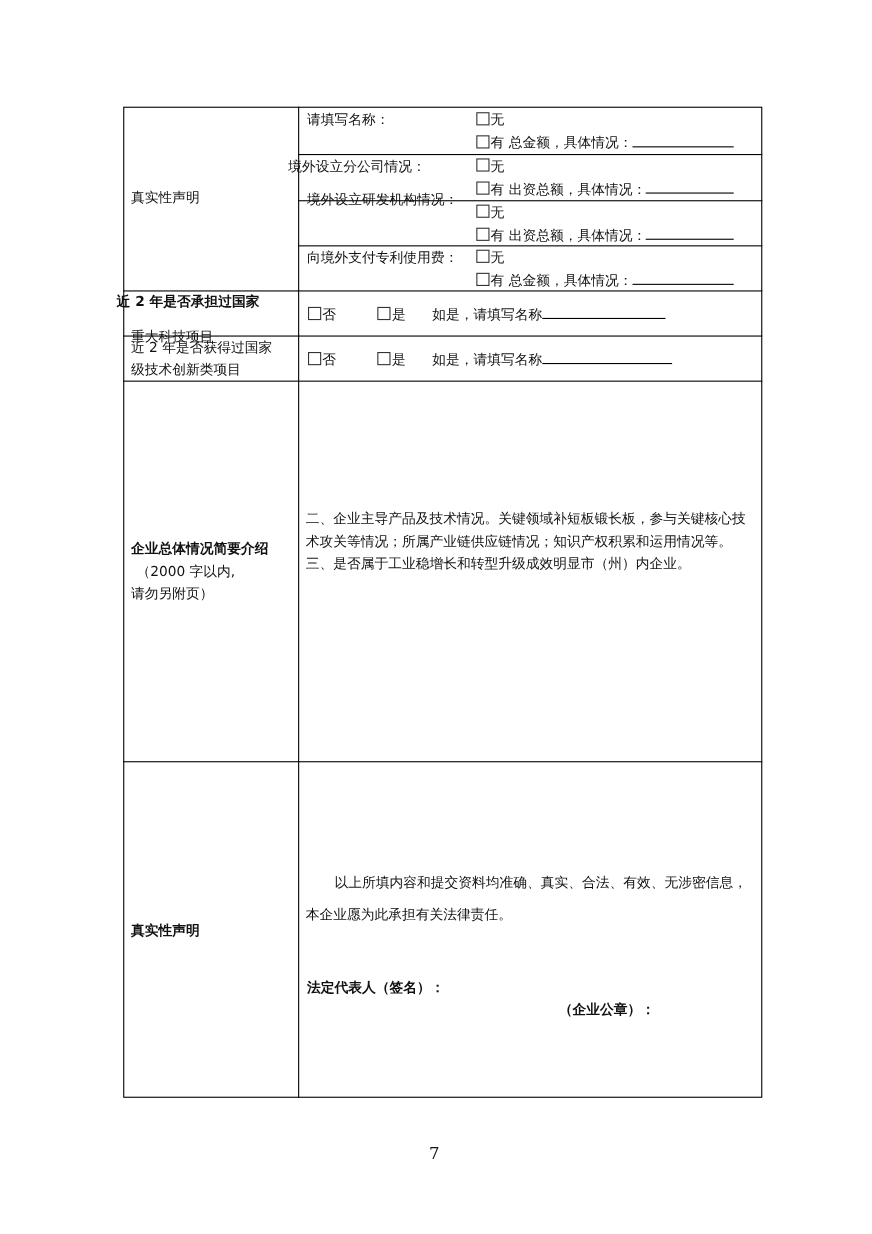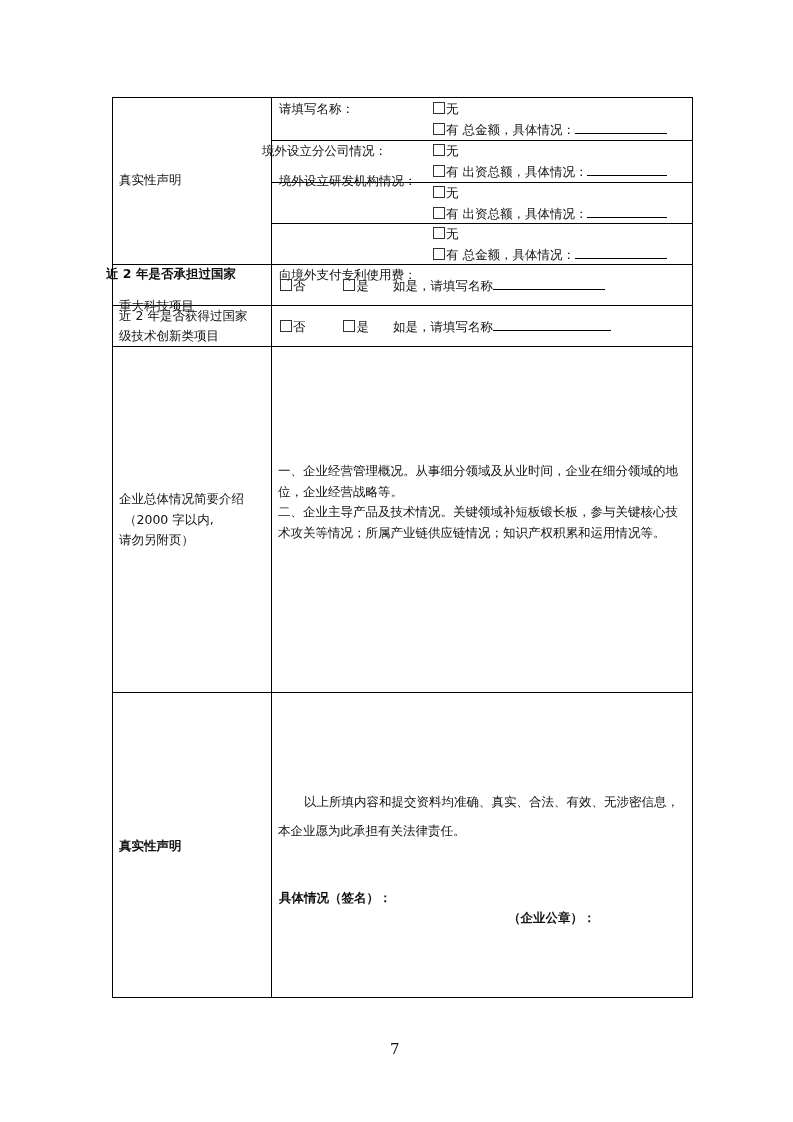--- a/index.html
+++ b/index.html
@@ -36,21 +36,21 @@
 <div class="t" style="left:433px; top:119px;"><span class="box"></span><span>有</span>&nbsp;<span>总金额，具体情况：</span><span class="blank" style="width:92px;"></span></div>
 
 <div class="t" style="left:262px; top:141px;">境外设立分公司情况：</div>
 <div class="t" style="left:433px; top:141px;"><span class="box"></span><span>无</span></div>
 <div class="t" style="left:433px; top:161px;"><span class="box"></span><span>有</span>&nbsp;<span>出资总额，具体情况：</span><span class="blank" style="width:80px;"></span></div>
 
 <div class="t" style="left:279px; top:171px;">境外设立研发机构情况：</div>
 <div class="t" style="left:433px; top:183px;"><span class="box"></span><span>无</span></div>
 <div class="t" style="left:433px; top:203px;"><span class="box"></span><span>有</span>&nbsp;<span>出资总额，具体情况：</span><span class="blank" style="width:80px;"></span></div>
 
-<div class="t" style="left:279px; top:224px;margin-top:41px;">向境外支付专利使用费：</div>
+<div class="t" style="left:279px; top:224px;">向境外支付专利使用费：</div>
 <div class="t" style="left:433px; top:224px;"><span class="box"></span><span>无</span></div>
 <div class="t" style="left:433px; top:244px;"><span class="box"></span><span>有</span>&nbsp;<span>总金额，具体情况：</span><span class="blank" style="width:92px;"></span></div>
 
 <div class="t" style="left:106px; top:264px;font-weight:bold;">近 2 年是否承担过国家</div>
 <div class="t" style="left:119px; top:284px;margin-top:12px;">重大科技项目</div>
 <div class="t" style="left:280px; top:275px;">
   <span class="box"></span><span>否</span>
   <span style="display:inline-block; width:30px;"></span>
   <span class="box"></span><span>是</span>
   <span style="display:inline-block; width:16px;"></span>
@@ -60,26 +60,26 @@
 <div class="t" style="left:119px; top:306px;text-align:center;">近 2 年是否获得过国家</div>
 <div class="t" style="left:119px; top:326px;">级技术创新类项目</div>
 <div class="t" style="left:280px; top:316px;">
   <span class="box"></span><span>否</span>
   <span style="display:inline-block; width:30px;"></span>
   <span class="box"></span><span>是</span>
   <span style="display:inline-block; width:16px;"></span>
   <span>如是，请填写名称</span><span class="blank" style="width:118px;"></span>
 </div>
 
-<div class="t" style="left:119px; top:489px;">企业总体情况简要介绍</div>
+<div class="t" style="left:119px; top:489px;font-weight:bold;">企业总体情况简要介绍</div>
 <div class="t" style="left:124px; top:510px;">（2000 字以内,</div>
 <div class="t" style="left:119px; top:530px;">请勿另附页）</div>
 <div class="para" style="left:278px; top:461px; width:410px;">
-  <div>一、企业经营管理概况。从事细分领域及从业时间，企业在细分领域的地位，企业经营战略等。</div>
   <div>二、企业主导产品及技术情况。关键领域补短板锻长板，参与关键核心技术攻关等情况；所属产业链供应链情况；知识产权积累和运用情况等。</div>
+  <div>三、是否属于工业稳增长和转型升级成效明显市（州）内企业。</div>
 </div>
 
 <div class="t" style="left:119px; top:836px; font-weight:bold;">真实性声明</div>
 <div class="para" style="left:278px; top:787px; width:410px; line-height:29px; text-indent:26px;">以上所填内容和提交资料均准确、真实、合法、有效、无涉密信息，本企业愿为此承担有关法律责任。</div>
-<div class="t" style="left:279px; top:888px; font-weight:bold;">具体情况（签名）：</div>
+<div class="t" style="left:279px; top:888px; font-weight:bold;">法定代表人（签名）：</div>
 <div class="t" style="left:508px; top:888px; font-weight:bold;margin-top:20px;">（企业公章）：</div>
 
 <div class="pagenum">7</div>
 
 </body></html>

